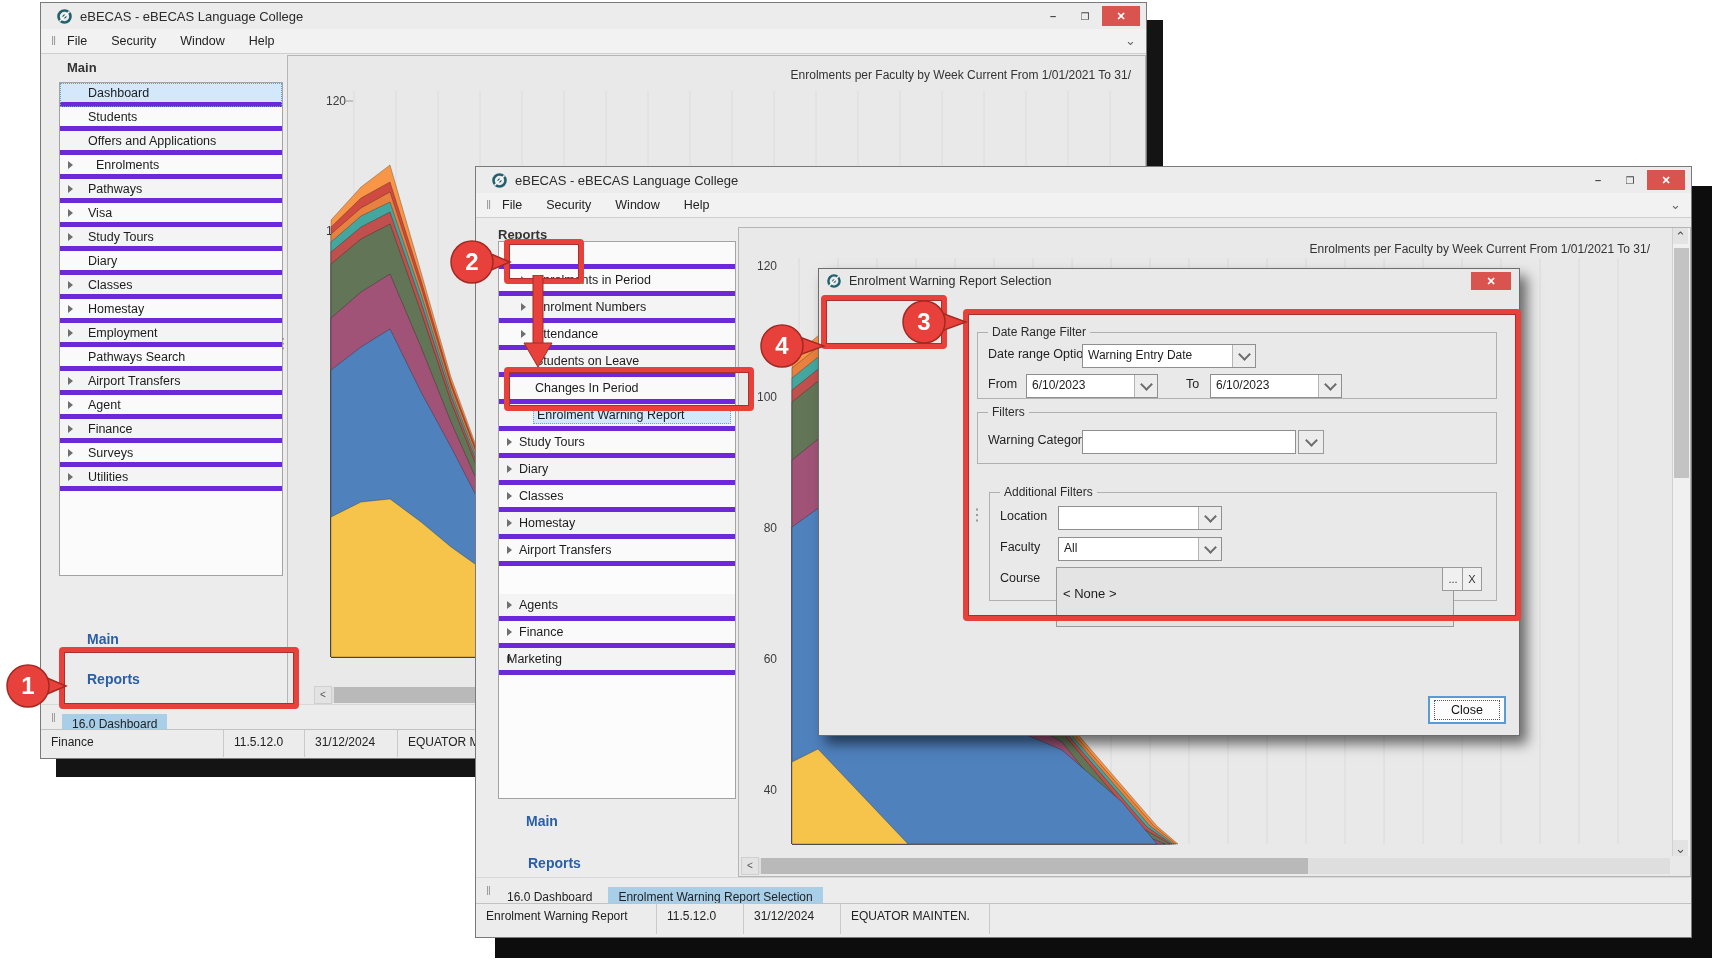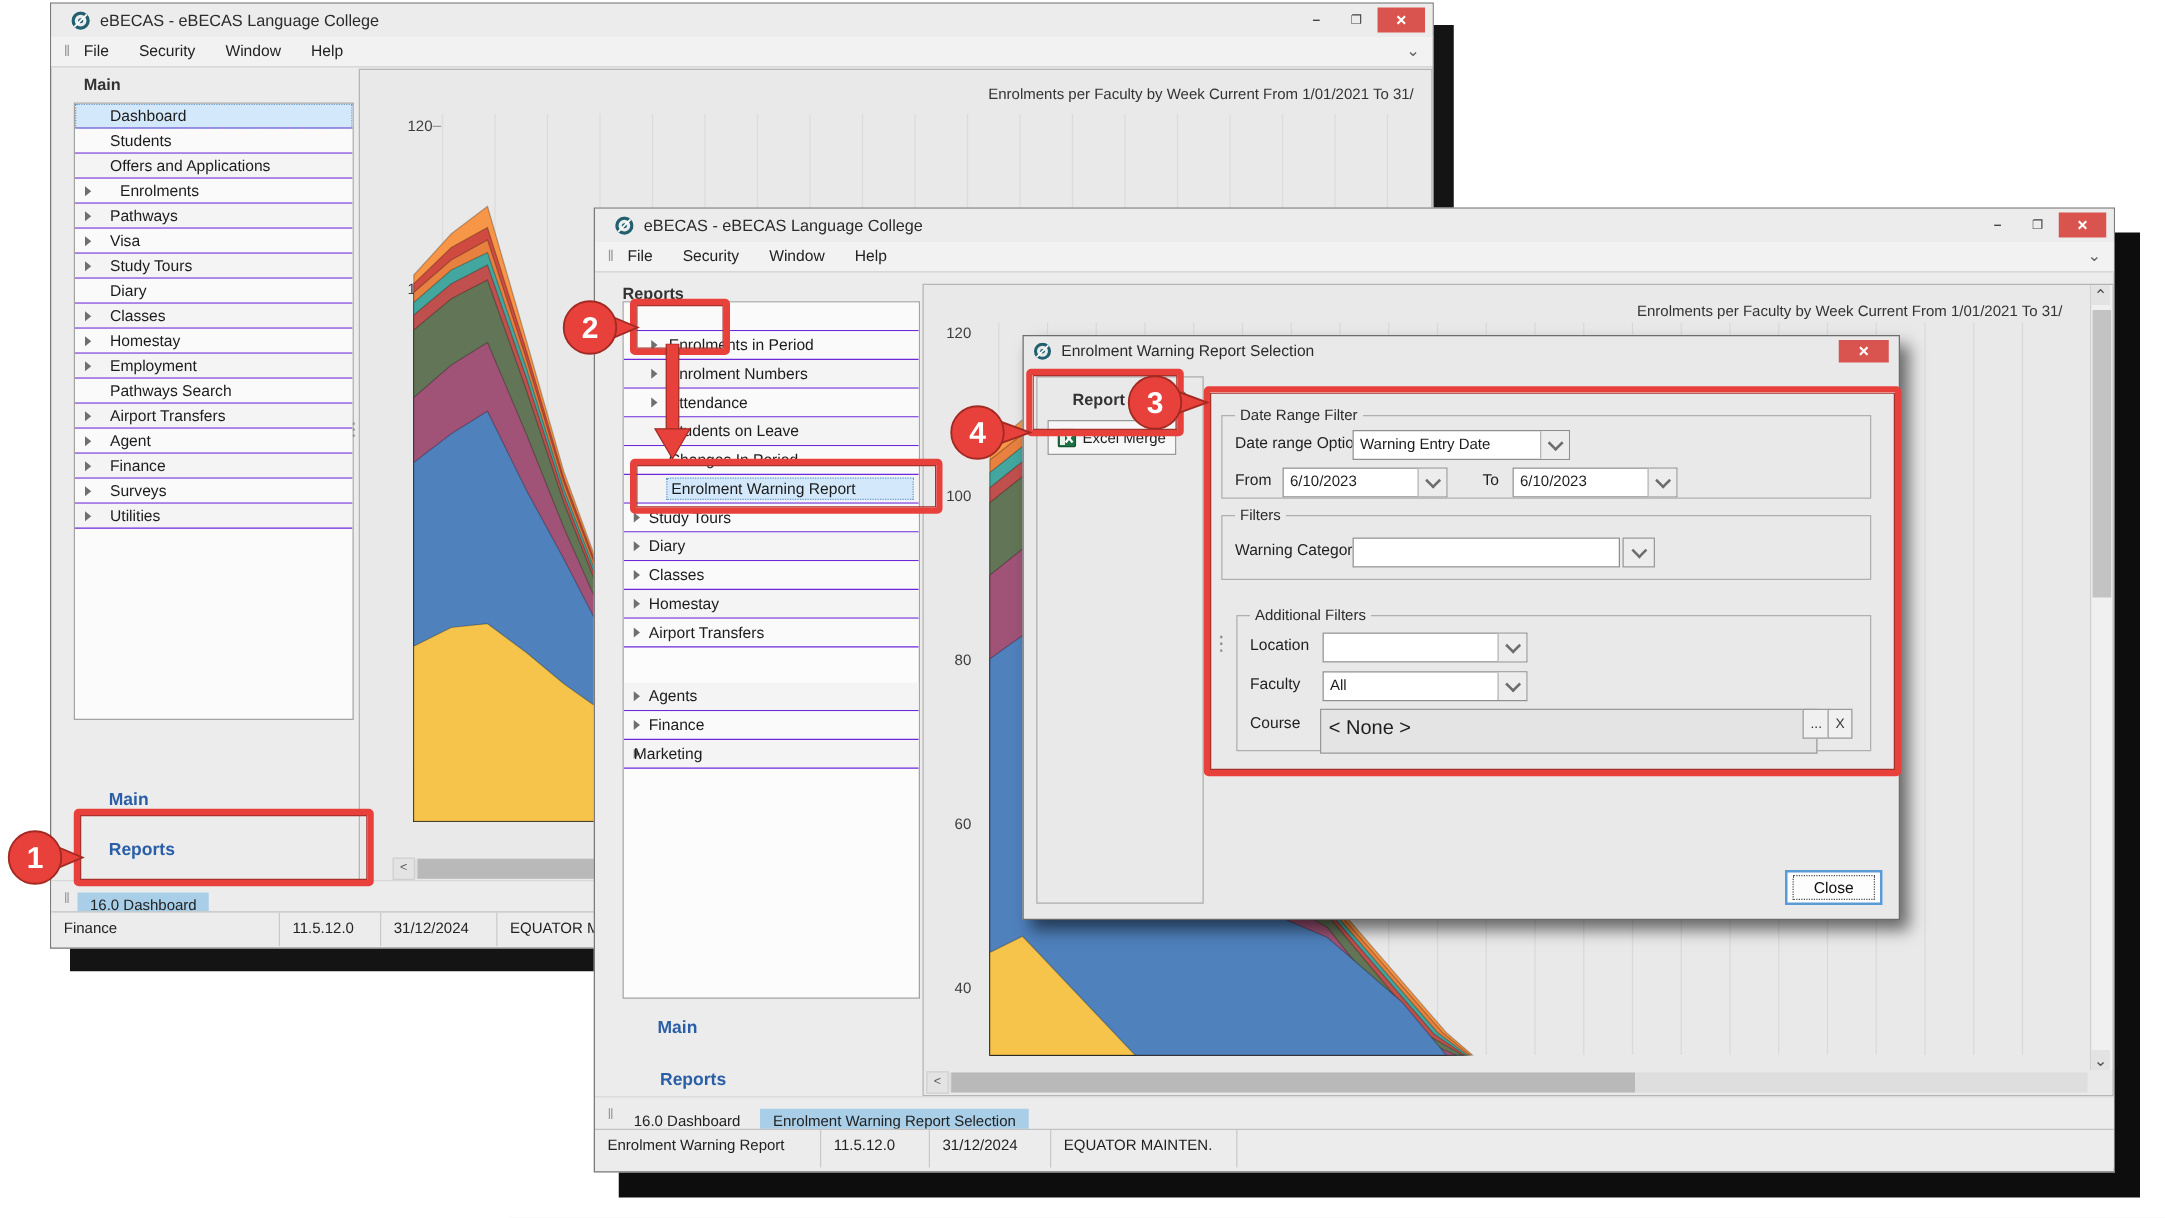--- a/index.html
+++ b/index.html
@@ -21,21 +21,21 @@
   .menubar{position:absolute;left:0;top:26px;right:0;height:24px;background:#f2f2f2;
            border-bottom:1px solid #cfcfcf;display:flex;align-items:center;gap:24px;
            padding-left:26px;font-size:12.5px;color:#222;}
   .menugrip{position:absolute;left:10px;top:5px;color:#9a9a9a;}
   .i-grip::before{content:"‖";}
   .menuchev{position:absolute;right:10px;top:4px;color:#666;}
   .i-chevdn::before{content:"⌄";font-size:13px;}
   .i-chevup::before{content:"⌃";font-size:13px;}
   
   .treebox{position:absolute;background:#fbfbfb;border:1px solid #a3a3a3;overflow:hidden;}
-  .trow{position:relative;border-bottom:1px solid #6d28d9;background:#fafafa;text-decoration:underline;}
+  .trow{position:relative;border-bottom:5px solid #6d28d9;background:#fafafa;text-decoration:underline;}
   .trow:nth-child(odd){background:#f4f4f4;}
   .tri{position:absolute;width:0;height:0;border-left:5px solid #6f6f6f;
        border-top:4px solid transparent;border-bottom:4px solid transparent;top:50%;margin-top:-4px;}
   .tlabel{position:absolute;white-space:nowrap;font-size:12.5px;color:#1c1c1c;top:50%;transform:translateY(-50%);}
   .sel{background:#d3e8fa !important;outline:1px dotted #6d9fce;outline-offset:-1px;}
   .sectionlabel{font-weight:bold;color:#2a5fa8;font-size:14px;}
   .panelhdr{font-weight:bold;font-size:13px;color:#333;}
   
   .chart{position:absolute;background:#e9e9e9;border:1px solid #b5b5b5;overflow:hidden;}
   .ctitle{position:absolute;font-size:12px;color:#333;white-space:nowrap;}
@@ -68,21 +68,21 @@
   .flabel{position:absolute;font-size:12.5px;color:#1f1f1f;white-space:nowrap;}
   .combo{position:absolute;height:22px;background:#fff;border:1px solid #8f8f8f;display:flex;}
   .combo .val{flex:1;padding:3px 5px;font-size:12px;white-space:nowrap;overflow:hidden;}
   .cbtn{width:22px;background:#ededed;border-left:1px solid #b5b5b5;display:flex;
         align-items:center;justify-content:center;}
   .chev{width:7px;height:7px;border-right:2px solid #6d6d6d;border-bottom:2px solid #6d6d6d;
         transform:rotate(45deg);margin-top:-4px;}
   .vbtn{position:absolute;width:24px;height:22px;background:#ededed;border:1px solid #9a9a9a;
         display:flex;align-items:center;justify-content:center;}
   .grayfield{position:absolute;height:22px;background:#e4e4e4;border:1px solid #9a9a9a;
-             font-size:16px;padding:6px 6px;}
+             font-size:13px;padding:18px 6px;}
   .smallbtn{position:absolute;height:22px;background:#f0f0f0;border:1px solid #9a9a9a;
             display:flex;align-items:center;justify-content:center;font-size:11px;color:#333;}
   .closebtn{position:absolute;background:#fdfdfd;border:2px solid #5b9bd5;display:flex;
             align-items:center;justify-content:center;font-size:12.5px;color:#111;}
   .closebtn .inner{outline:1px dotted #555;padding:2px 16px;}
   
   .redbox{position:absolute;border:5px solid #e8413c;border-radius:4px;box-shadow:0 0 0 1px #a8312b inset;}
   .callout{position:absolute;z-index:40;}
   .callout text{fill:#fff;font-size:24px;font-weight:bold;font-family:"Liberation Sans",sans-serif;}
   
@@ -465,32 +465,20 @@
       <circle cx="7.5" cy="7.5" r="6" fill="none" stroke="#23606f" stroke-width="2.6"></circle>
       <circle cx="7.5" cy="7.5" r="2" fill="#23606f"></circle>
       <line x1="2.5" y1="12.5" x2="12.5" y2="2.5" stroke="#fff" stroke-width="1.4"></line>
     </svg>
     <span class="apptitle" style="font-size:12.5px;">Enrolment Warning Report Selection</span>
     <div class="dxbtn">
         <span class="i-x"></span>
       </div>
   </div>
 
-  <div class="abs" style="left:10px;top:32px;width:132px;height:420px;border:1px solid #adadad;background:#e9e9e9;">
-    <span class="abs panelhdr" style="left:28px;top:10px;">Report</span>
-    <span class="abs" style="right:10px;top:8px;color:#555;"><span class="i-chevup"></span></span>
-    <div class="excelbtn" style="left:8px;top:34px;">
-      <svg width="15" height="15" viewBox="0 0 15 15">
-        <rect x="0.5" y="0.5" width="14" height="14" rx="2" fill="#1e7145" stroke="#145230"></rect>
-        <rect x="2" y="2" width="4" height="11" fill="#e9f3ed"></rect>
-        <path d="M6.5,4 L12,11 M12,4 L6.5,11" stroke="#fff" stroke-width="1.8"></path>
-      </svg>
-      <span>Excel Merge</span>
-    </div>
-  </div>
   <div class="redbox" style="left:2px;top:26px;width:116px;height:44px;z-index:5;"></div>
   <span class="abs i-dots" style="left:138px;top:236px;font-size:16px;color:#888;">⋮</span>
 
   <fieldset style="left:158px;top:56px;width:518px;height:72px;">
     <legend>Date Range Filter</legend>
     <span class="flabel" style="left:10px;top:8px;">Date range Option</span>
     <div class="combo" style="left:104px;top:5px;width:172px;">
       <span class="val">Warning Entry Date</span>
       <span class="cbtn">
           <span class="chev"></span>

